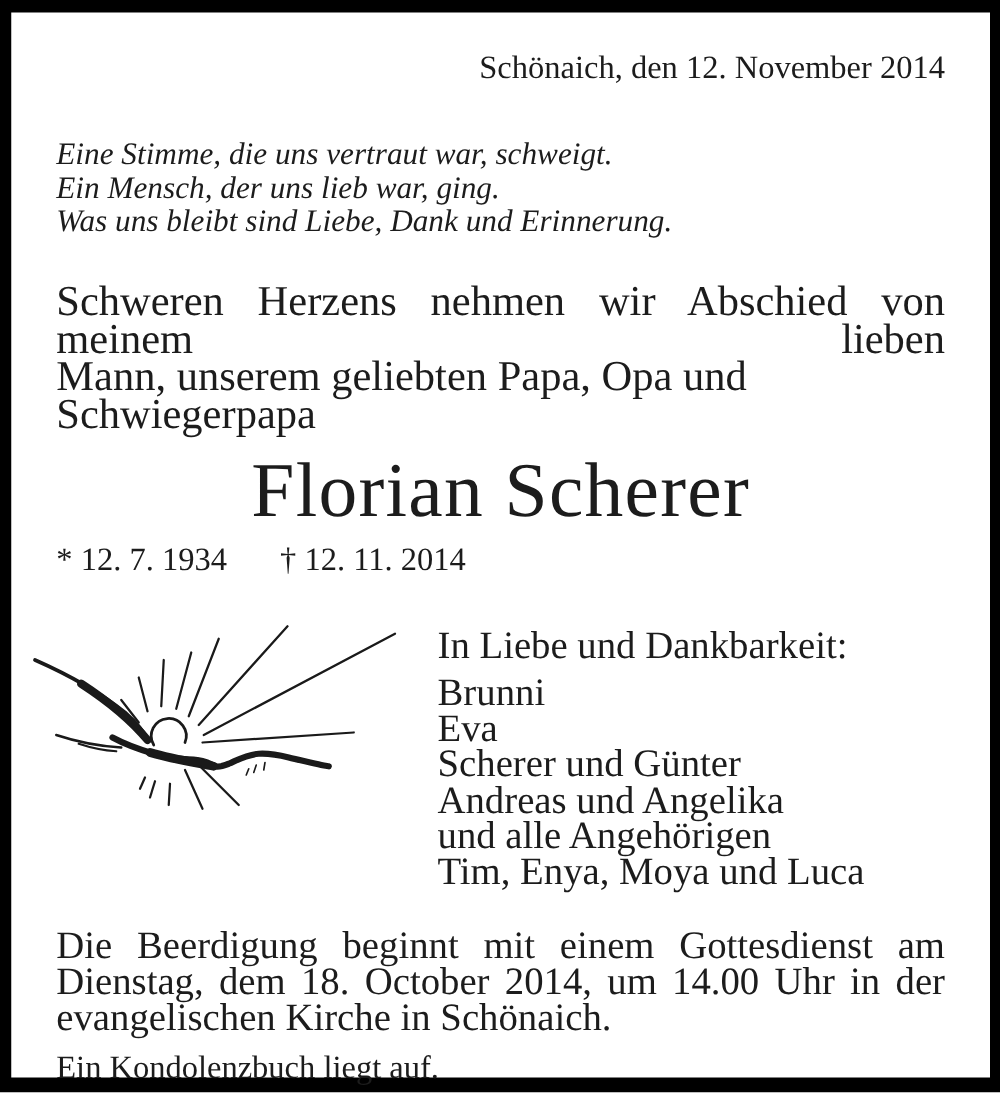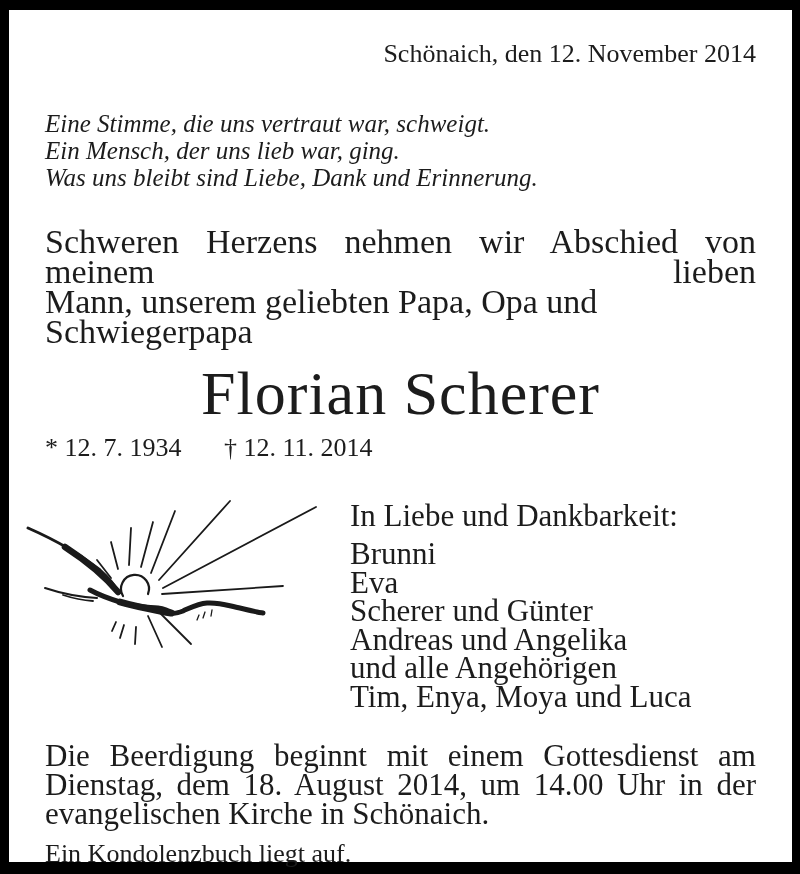--- a/index.html
+++ b/index.html
@@ -117,21 +117,21 @@
           <span class="mourner-line">Eva</span>
           <span class="mourner-line">Scherer und Günter</span>
           <span class="mourner-line">Andreas und Angelika</span>
           <span class="mourner-line">und alle Angehörigen</span>
           <span class="mourner-line">Tim, Enya, Moya und Luca</span>
         </div>
       </div>
 
       <div class="funeral">
         <span class="jline">Die Beerdigung beginnt mit einem Gottesdienst am</span>
-        <span class="jline">Dienstag, dem 18. August 2014, um 14.00 Uhr in der</span>
+        <span class="jline">Dienstag, dem 18. October 2014, um 14.00 Uhr in der</span>
         <span class="pline">evangelischen Kirche in Schönaich.</span>
       </div>
 
       <div class="condolence">Ein Kondolenzbuch liegt auf.</div>
     </div>
 
     <svg class="sun-illustration" viewBox="0 0 300 190" xmlns="http://www.w3.org/2000/svg" aria-hidden="true">
 
       <path d="M 98 114 A 14 14 0 1 1 123 112" stroke-width="2.2"></path>
 

